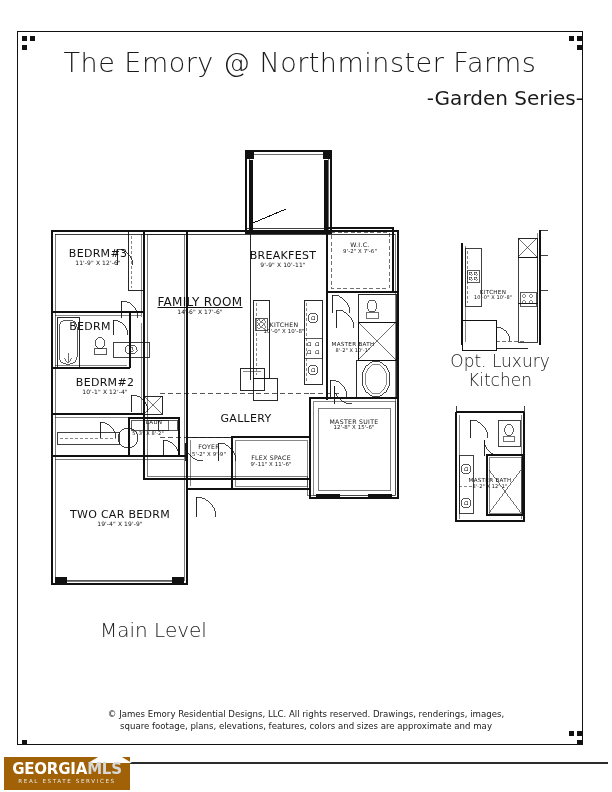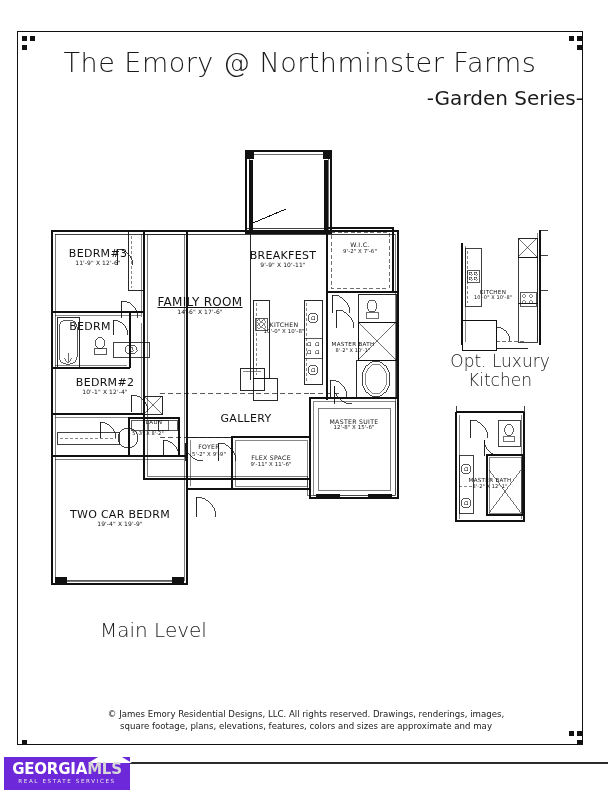--- a/index.html
+++ b/index.html
@@ -114,21 +114,21 @@
   }
   .mls-wrap {
     position: absolute;
     left: 0px; top: 757px;
     width: 612px; height: 35px;
   }
   .mls-box {
     position: absolute;
     left: 4px; top: 0px;
     width: 126px; height: 33px;
-    background: #6d28d9;
+    background: #a16207;
     color: #fff;
   }
   .mls-title {
     position: absolute;
     left: 0; top: 3px;
     width: 126px;
     text-align: center;
     font-size: 15px;
     font-weight: bold;
     letter-spacing: -0.2px;

